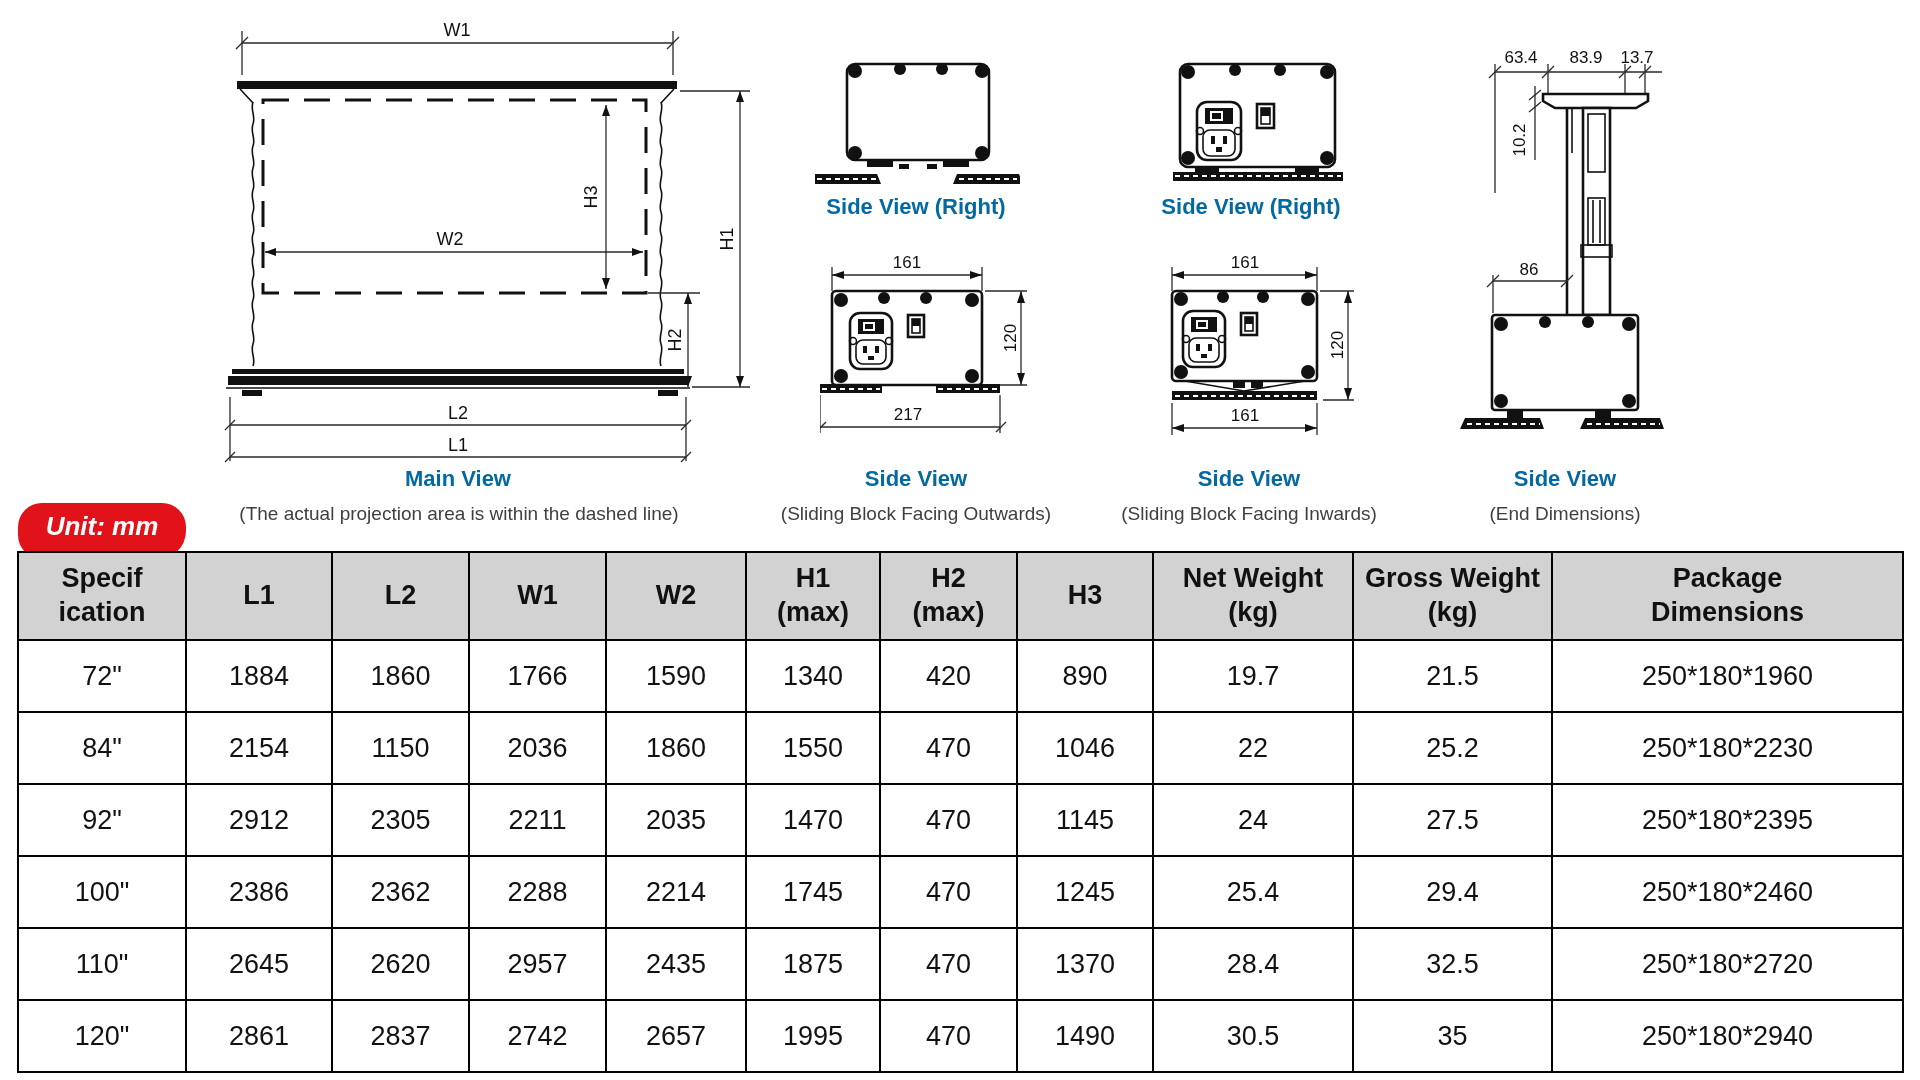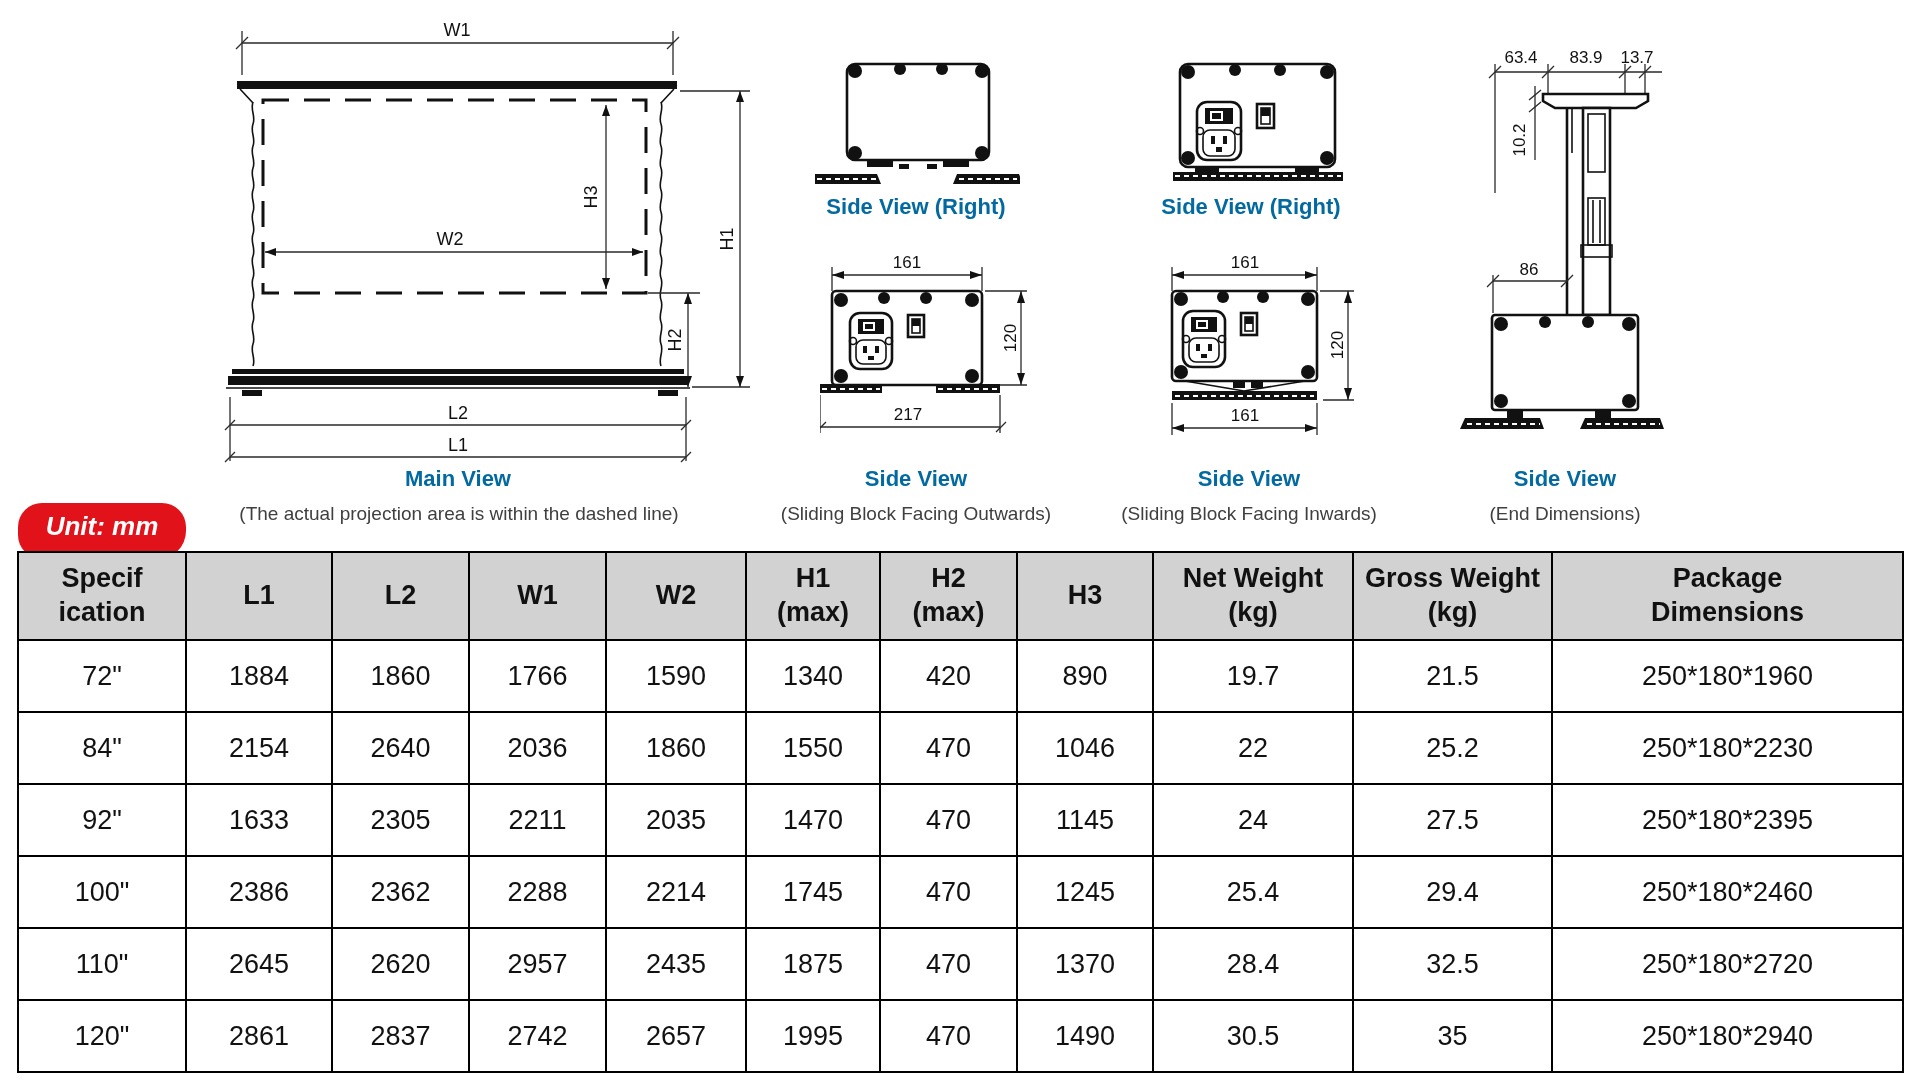--- a/index.html
+++ b/index.html
@@ -363,34 +363,34 @@
     <td>420</td>
     <td>890</td>
     <td>19.7</td>
     <td>21.5</td>
     <td>250*180*1960</td>
   </tr>
 
   <tr>
     <td>84"</td>
     <td>2154</td>
-    <td>2640</td>
+    <td>1150</td>
     <td>2036</td>
     <td>1860</td>
     <td>1550</td>
     <td>470</td>
     <td>1046</td>
     <td>22</td>
     <td>25.2</td>
     <td>250*180*2230</td>
   </tr>
 
   <tr>
     <td>92"</td>
-    <td>1633</td>
+    <td>2912</td>
     <td>2305</td>
     <td>2211</td>
     <td>2035</td>
     <td>1470</td>
     <td>470</td>
     <td>1145</td>
     <td>24</td>
     <td>27.5</td>
     <td>250*180*2395</td>
   </tr>

